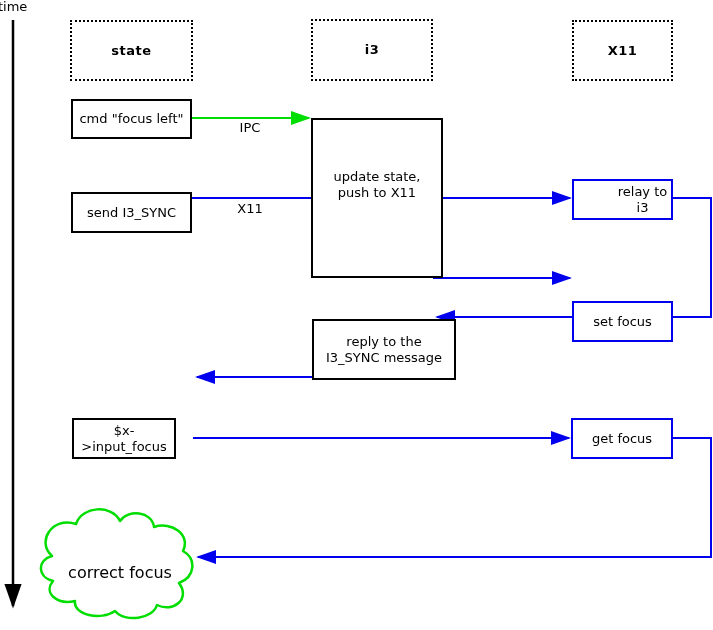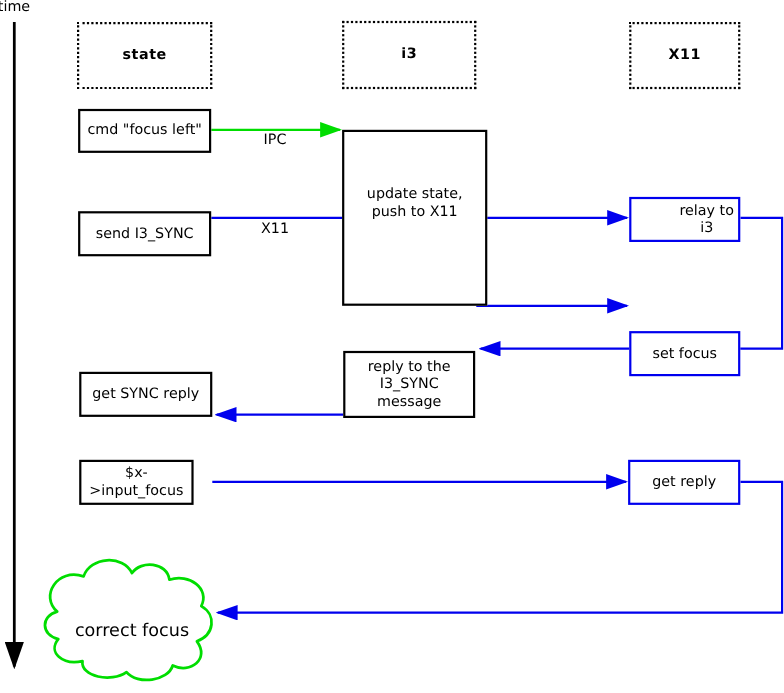--- a/index.html
+++ b/index.html
@@ -39,21 +39,21 @@
 
   .h-tests   { left: 70px;  top: 20px; width: 123px; height: 61px; }
   .h-i3      { left: 311px; top: 19px; width: 122px; height: 62px; }
   .h-x11     { left: 572px; top: 20px; width: 101px; height: 61px; }
 
   .n-cmd      { left: 71px;  top: 99px;  width: 121px; height: 40px; }
   .n-send     { left: 71px;  top: 192px; width: 121px; height: 41px; }
   .n-update   { left: 311px; top: 118px; width: 132px; height: 160px; padding-bottom: 26px; }
   .n-relay    { left: 572px; top: 179px; width: 101px; height: 41px; padding-left: 40px; }
   .n-setfocus { left: 572px; top: 257px; width: 101px; height: 41px; margin-top: 44px; }
-  .n-reply    { left: 312px; top: 319px; width: 120px; height: 61px; }
+  .n-reply    { left: 312px; top: 319px; width: 144px; height: 61px; }
   .n-getsync  { left: 72px;  top: 338px; width: 121px; height: 41px; }
   .n-input    { left: 72px;  top: 418px; width: 104px; height: 41px; }
   .n-getfocus { left: 571px; top: 418px; width: 102px; height: 41px; }
 
   .edge-label {
     position: absolute;
     font-size: 13px;
     text-align: center;
   }
   .lbl-ipc { left: 205px; top: 120px; width: 90px; }
@@ -128,22 +128,21 @@
   <div class="box hdr h-x11">X11</div>
 
   <div class="box n-cmd">cmd "focus left"</div>
   <div class="box n-send">send I3_SYNC</div>
   <div class="box n-update">update state,
 push to X11</div>
   <div class="box blue-box n-relay">relay to i3</div>
   <div class="box blue-box n-setfocus">set focus</div>
   <div class="box n-reply">reply to the
 I3_SYNC message</div>
-  <div class="box n-getsync">get SYNC reply</div>
   <div class="box n-input">$x-&gt;input_focus</div>
-  <div class="box blue-box n-getfocus">get reply</div>
+  <div class="box blue-box n-getfocus">get focus</div>
 
   <div class="edge-label lbl-ipc">IPC</div>
   <div class="edge-label lbl-x11">X11</div>
 
   <div class="cloud-label">correct focus</div>
 
 </div>
 
 </body></html>

